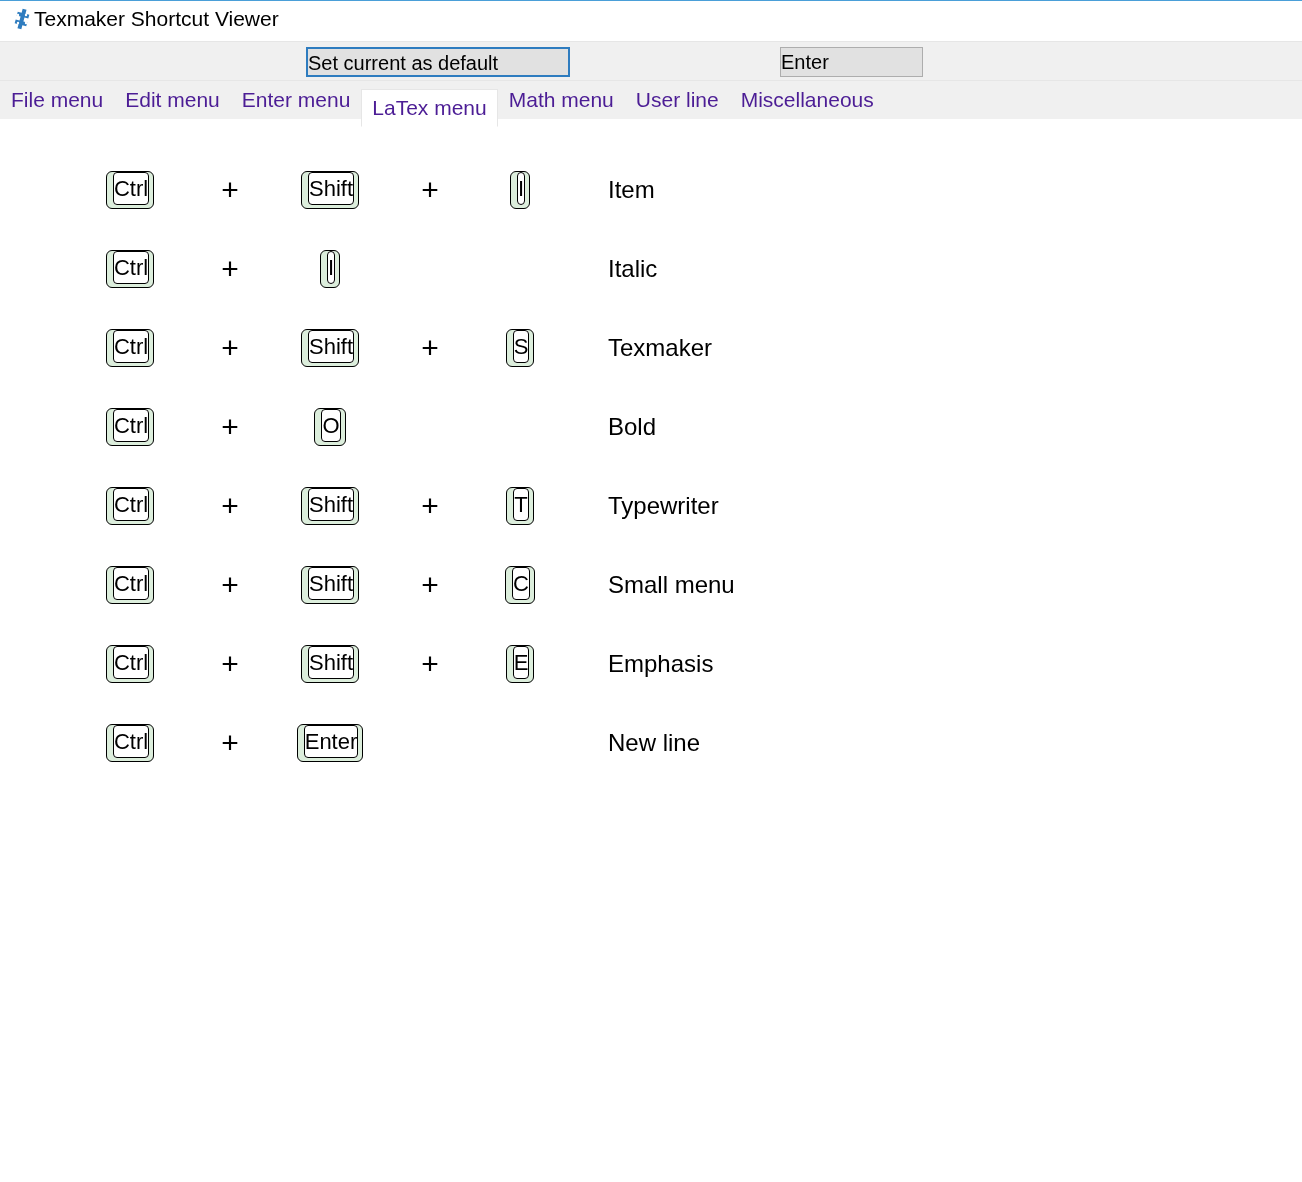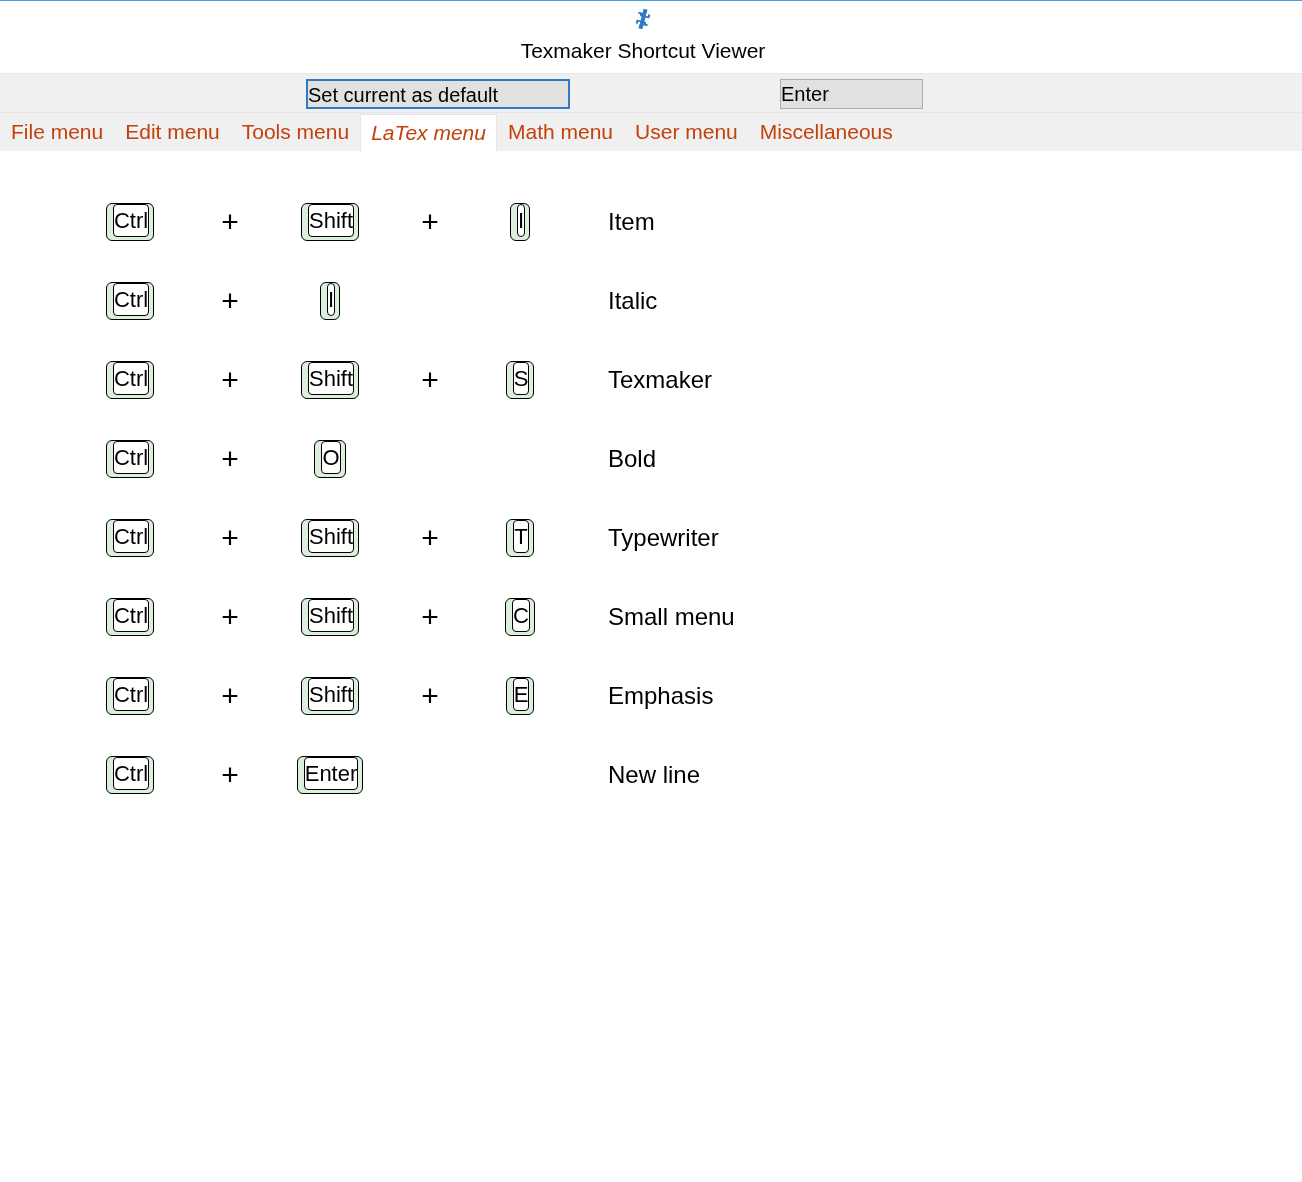--- a/index.html
+++ b/index.html
@@ -7,24 +7,23 @@
       font-family: "Segoe UI", Tahoma, sans-serif;
       background: #ffffff;
       width: 1302px;
       height: 1182px;
       overflow: hidden;
       border-top: 1px solid #4a9fd8;
     }
     .titlebar {
       display: flex;
       align-items: center;
-      gap: 8px;
+      gap: 0;
       padding: 6px 26px 10px 10px;
       background: #ffffff;
-      flex-direction: column;
     }
     .titlebar-icon {
       width: 24px;
       height: 24px;
     }
     .titlebar-title {
       font-size: 21px;
       color: #000;
     }
     .toolbar {
@@ -57,34 +56,33 @@
       border: 1px solid #adadad;
     }
     .tabs {
       display: flex;
       background: #f0f0f0;
       border-bottom: 1px solid #ffffff;
     }
     .tab {
       padding: 6px 10px;
       font-size: 21px;
-      color: #c2410c;
+      color: #4c1d95;
       background: #f0f0f0;
       cursor: pointer;
       border: 1px solid transparent;
     }
     .tab.active {
       background: #ffffff;
       border-top: 1px solid #e6e6e6;
       border-left: 1px solid #e6e6e6;
       border-right: 1px solid #e6e6e6;
       border-bottom: 1px solid #ffffff;
       position: relative;
-      top: 1px;
-      font-style: italic;
+      top: 8px;
     }
     .content {
       padding: 30px 60px;
     }
     .shortcut-row {
       display: flex;
       align-items: center;
       height: 79px;
     }
     .col-key1 { width: 140px; display:flex; justify-content:center; }
@@ -143,24 +141,24 @@
 </div>
 
 <div class="toolbar">
   <div class="btn btn-default">Set current as default</div>
   <div class="btn btn-about">Enter</div>
 </div>
 
 <div class="tabs" id="tabs-container">
     <div class="tab">File menu</div>
     <div class="tab">Edit menu</div>
-    <div class="tab">Tools menu</div>
+    <div class="tab">Enter menu</div>
     <div class="tab active">LaTex menu</div>
     <div class="tab">Math menu</div>
-    <div class="tab">User menu</div>
+    <div class="tab">User line</div>
     <div class="tab">Miscellaneous</div>
   </div>
 
 <div class="content" id="shortcuts-container">
     <div class="shortcut-row">
       <div class="col-key1">
         <span class="kbd kbd-wide"><span class="kbd-outer"><span class="kbd-inner">Ctrl</span></span></span>
       </div>
       <div class="col-plus1"><span class="plus">+</span></div>
       <div class="col-key2">

